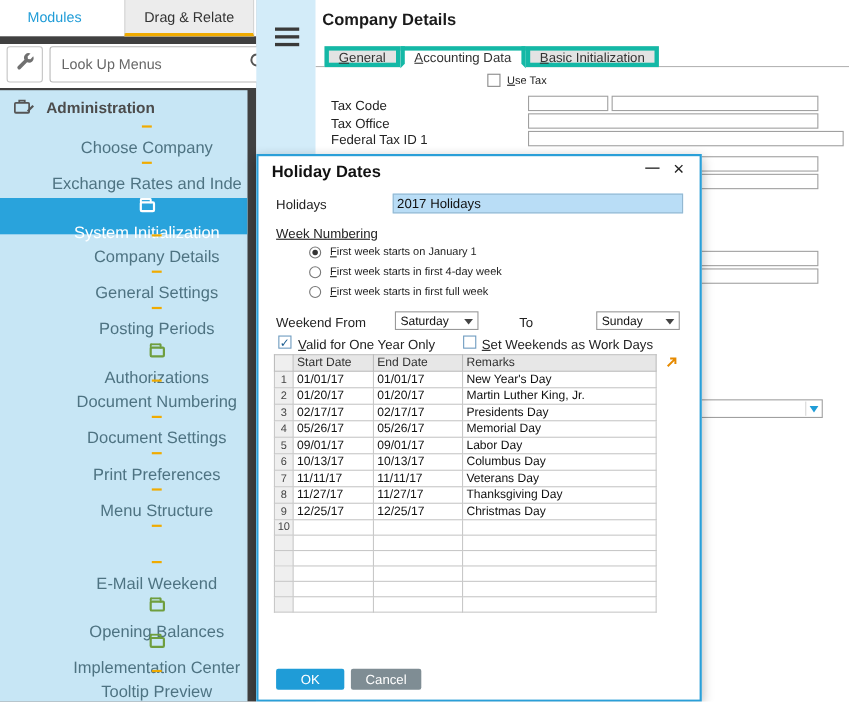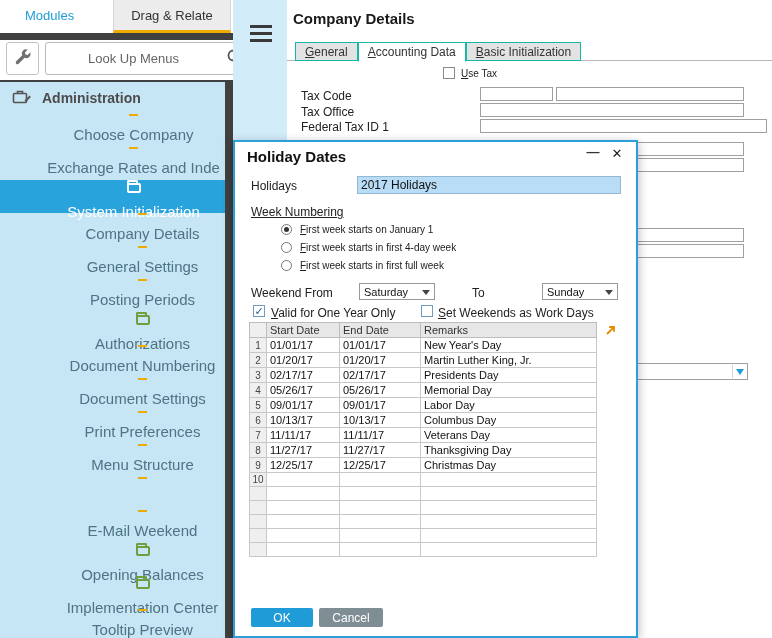--- a/index.html
+++ b/index.html
@@ -10,21 +10,21 @@
   .sidebar{position:absolute;left:0;top:0;width:233px;height:638px;background:#404040;}
   .sidebar-tabs{position:relative;height:33px;background:#fff;}
   .modules-tab{position:absolute;left:25px;top:8px;font-size:13px;color:#1f9cd7;cursor:pointer;}
   .drag-tab{position:absolute;left:113px;top:0;width:118px;height:33px;background:#ececec;
     border-left:1px solid #d5d5d5;border-right:1px solid #d5d5d5;border-bottom:3px solid #f0ab00;
     font-size:13px;color:#333;display:flex;align-items:center;justify-content:center;cursor:pointer;}
   .search-row{position:absolute;top:40px;left:0;width:233px;height:40px;background:#fff;}
   .wrench-btn{position:absolute;left:6px;top:2px;width:33px;height:33px;background:#fff;border:1px solid #c4c4c4;
     border-radius:3px;display:flex;align-items:center;justify-content:center;cursor:pointer;}
   .search-box{position:absolute;left:45px;top:2px;width:208px;height:33px;background:#fff;border:1px solid #b9b9b9;
-    border-radius:3px;display:flex;align-items:center;padding-left:32px;}
+    border-radius:3px;display:flex;align-items:center;}
   .search-box input{flex:1;border:none;outline:none;padding-left:10px;font-size:13px;color:#444;background:transparent;min-width:0;}
   .search-box input::placeholder{color:#666;opacity:1;}
   .search-box svg{margin-right:8px;flex:none;}
   .menu-region{position:absolute;top:82px;left:0;width:225px;height:556px;background:#c7e6f5;overflow:hidden;}
   .admin-header{height:32px;display:flex;align-items:center;gap:10px;padding-left:12px;color:#4c4c4c;
     font-weight:bold;font-size:14px;cursor:pointer;}
   .menu{list-style:none;}
   .menu-item{height:33px;display:flex;align-items:center;gap:10px;font-size:15px;color:#4e7382;cursor:pointer;flex-direction:column;}
   .menu-item.lvl1{padding-left:42px;}
   .menu-item.lvl2{padding-left:60px;}
@@ -41,21 +41,21 @@
   .hamburger{position:absolute;left:17px;top:25px;width:22px;height:17px;display:flex;flex-direction:column;
     justify-content:space-between;cursor:pointer;}
   .hamburger span{display:block;height:3px;background:#3a3a3a;}
 
   
   .content{position:absolute;left:287px;top:0;width:485px;height:638px;background:#fff;}
   .page-title{position:absolute;left:6px;top:10px;font-size:15px;font-weight:600;color:#1a1a1a;}
   .tabbar{position:absolute;left:0;top:42px;width:485px;height:19px;border-bottom:1px solid #b5b5b5;
     display:flex;align-items:flex-start;padding-left:8px;}
   .tab{height:19px;padding:0 9px;display:flex;align-items:center;background:#e3e3e3;
-    border:1px solid #14b8a6;font-size:12px;color:#333;cursor:pointer;text-align:center;}
+    border:4px solid #14b8a6;font-size:12px;color:#333;cursor:pointer;text-align:center;}
   .tab.active{height:20px;background:#fff;border-bottom-color:#fff;position:relative;z-index:2;}
   .mnemonic{display:inline-block;}
   .mnemonic::first-letter{text-decoration:underline;}
   .usetax{position:absolute;left:156px;top:67px;display:flex;align-items:center;gap:6px;}
   .cb{width:12px;height:12px;border:1px solid#8a8a8a;background:#fff;flex:none;}
   .small-label{font-size:10px;color:#222;}
   .flabel{position:absolute;left:14px;font-size:12px;color:#222;white-space:nowrap;}
   .finput{position:absolute;height:14px;background:#fff;border:1px solid #a0a0a0;}
   .combo{position:absolute;height:17px;background:#fff;border:1px solid #a0a0a0;}
   .combo .combo-arrow{position:absolute;right:1px;top:1px;bottom:1px;width:14px;background:#fff;

